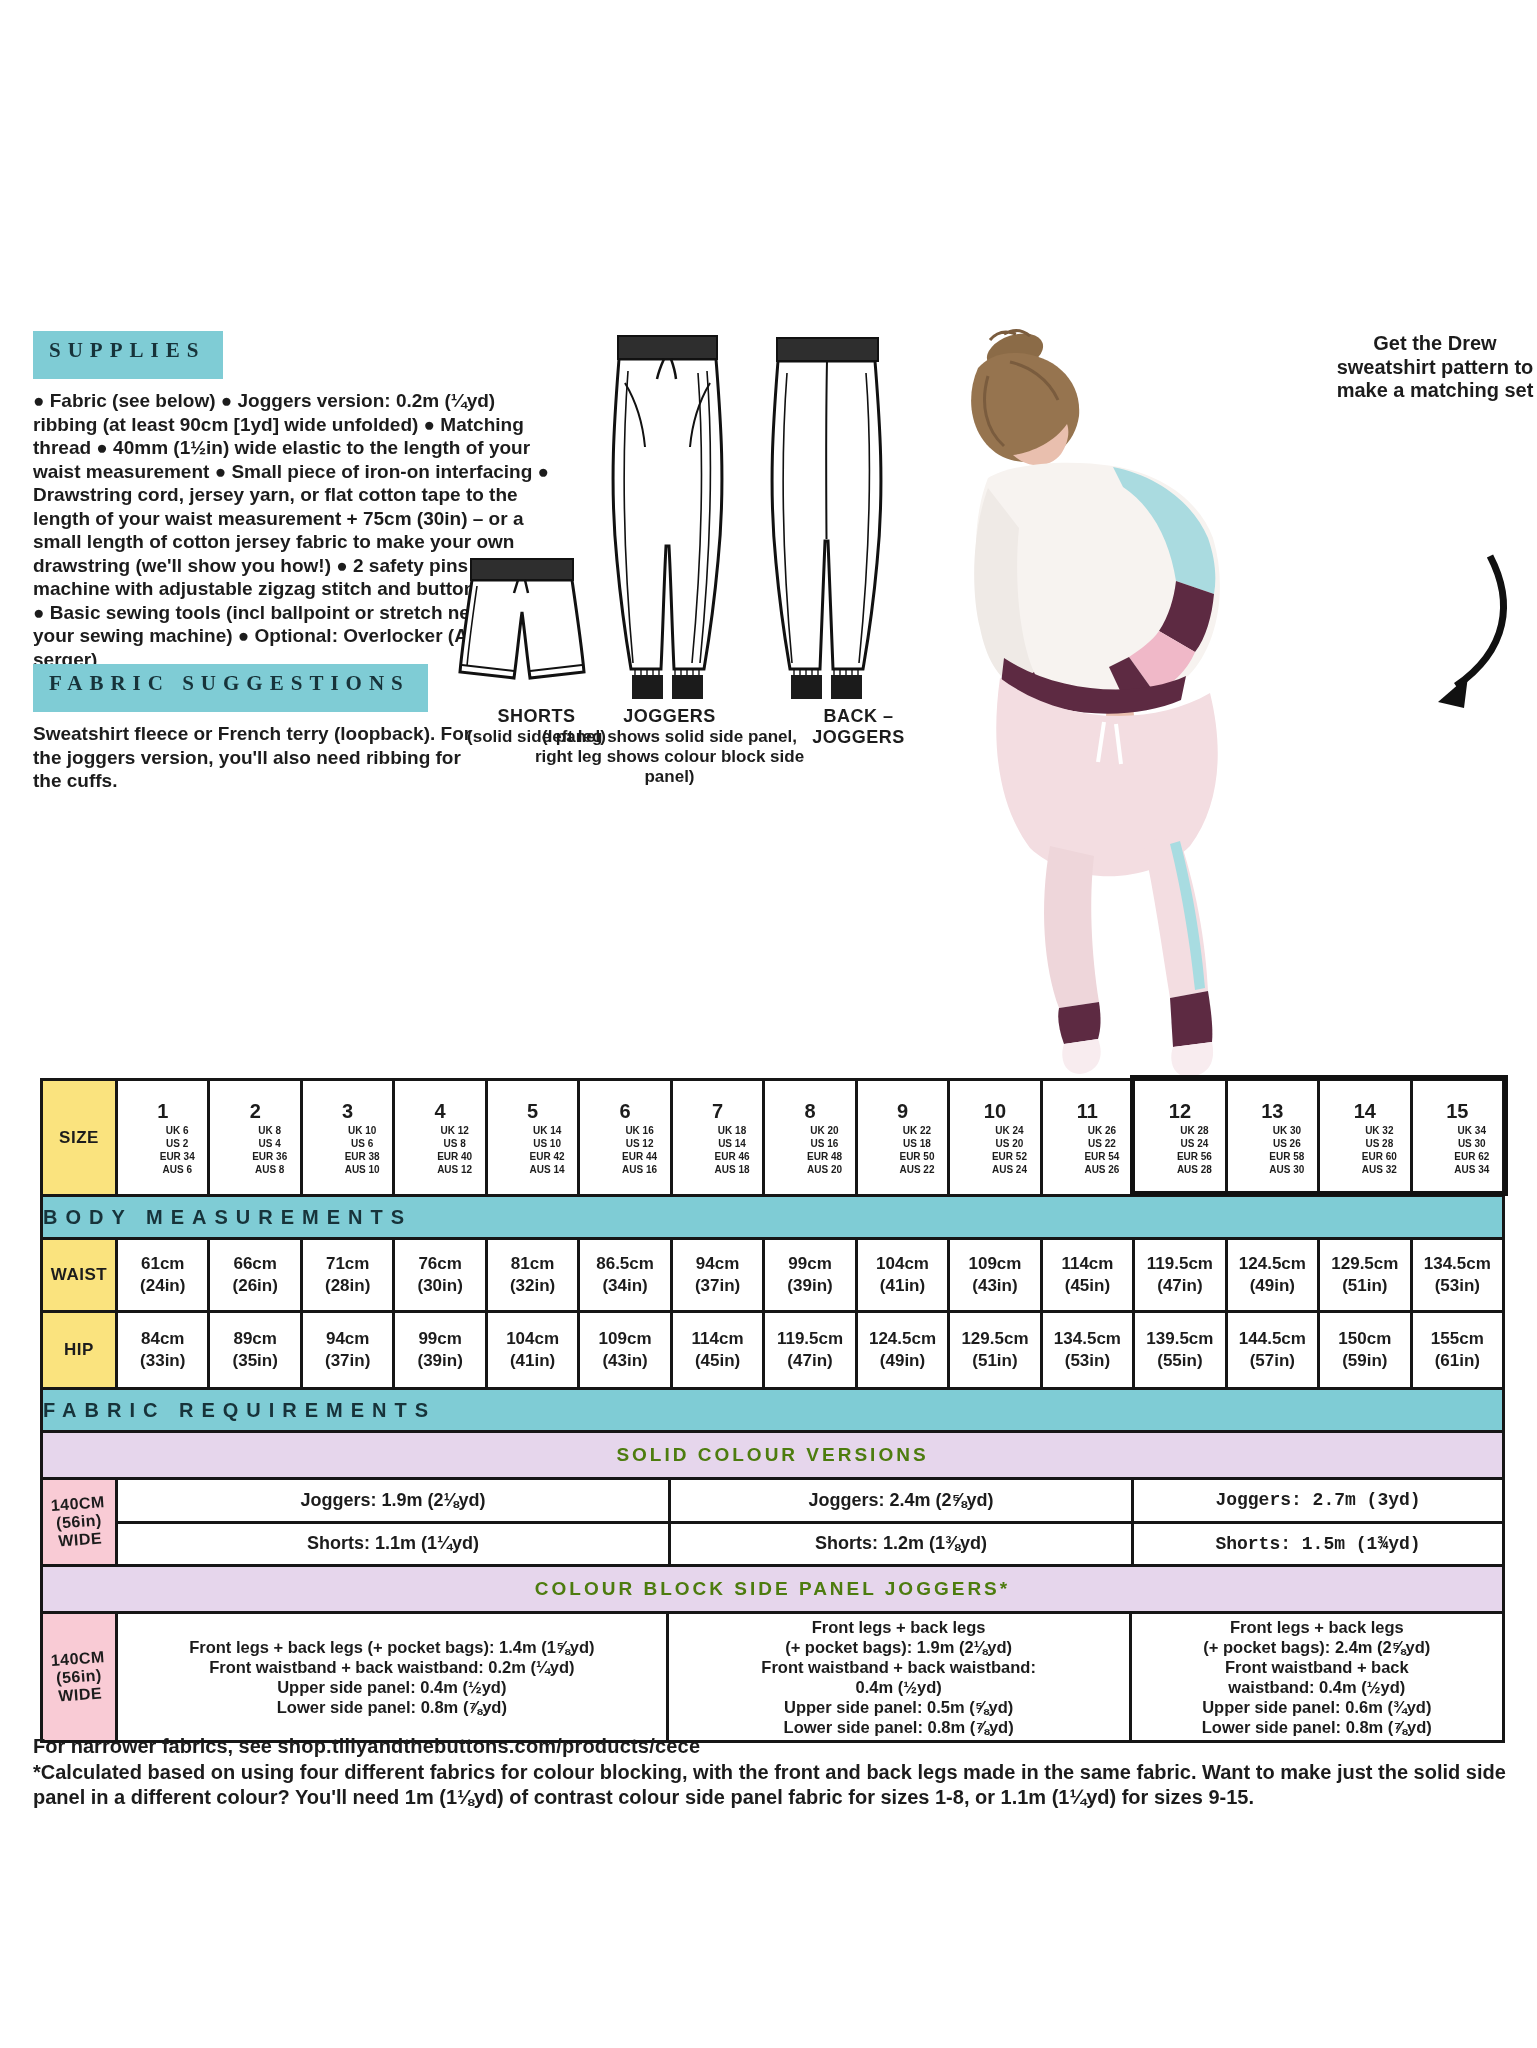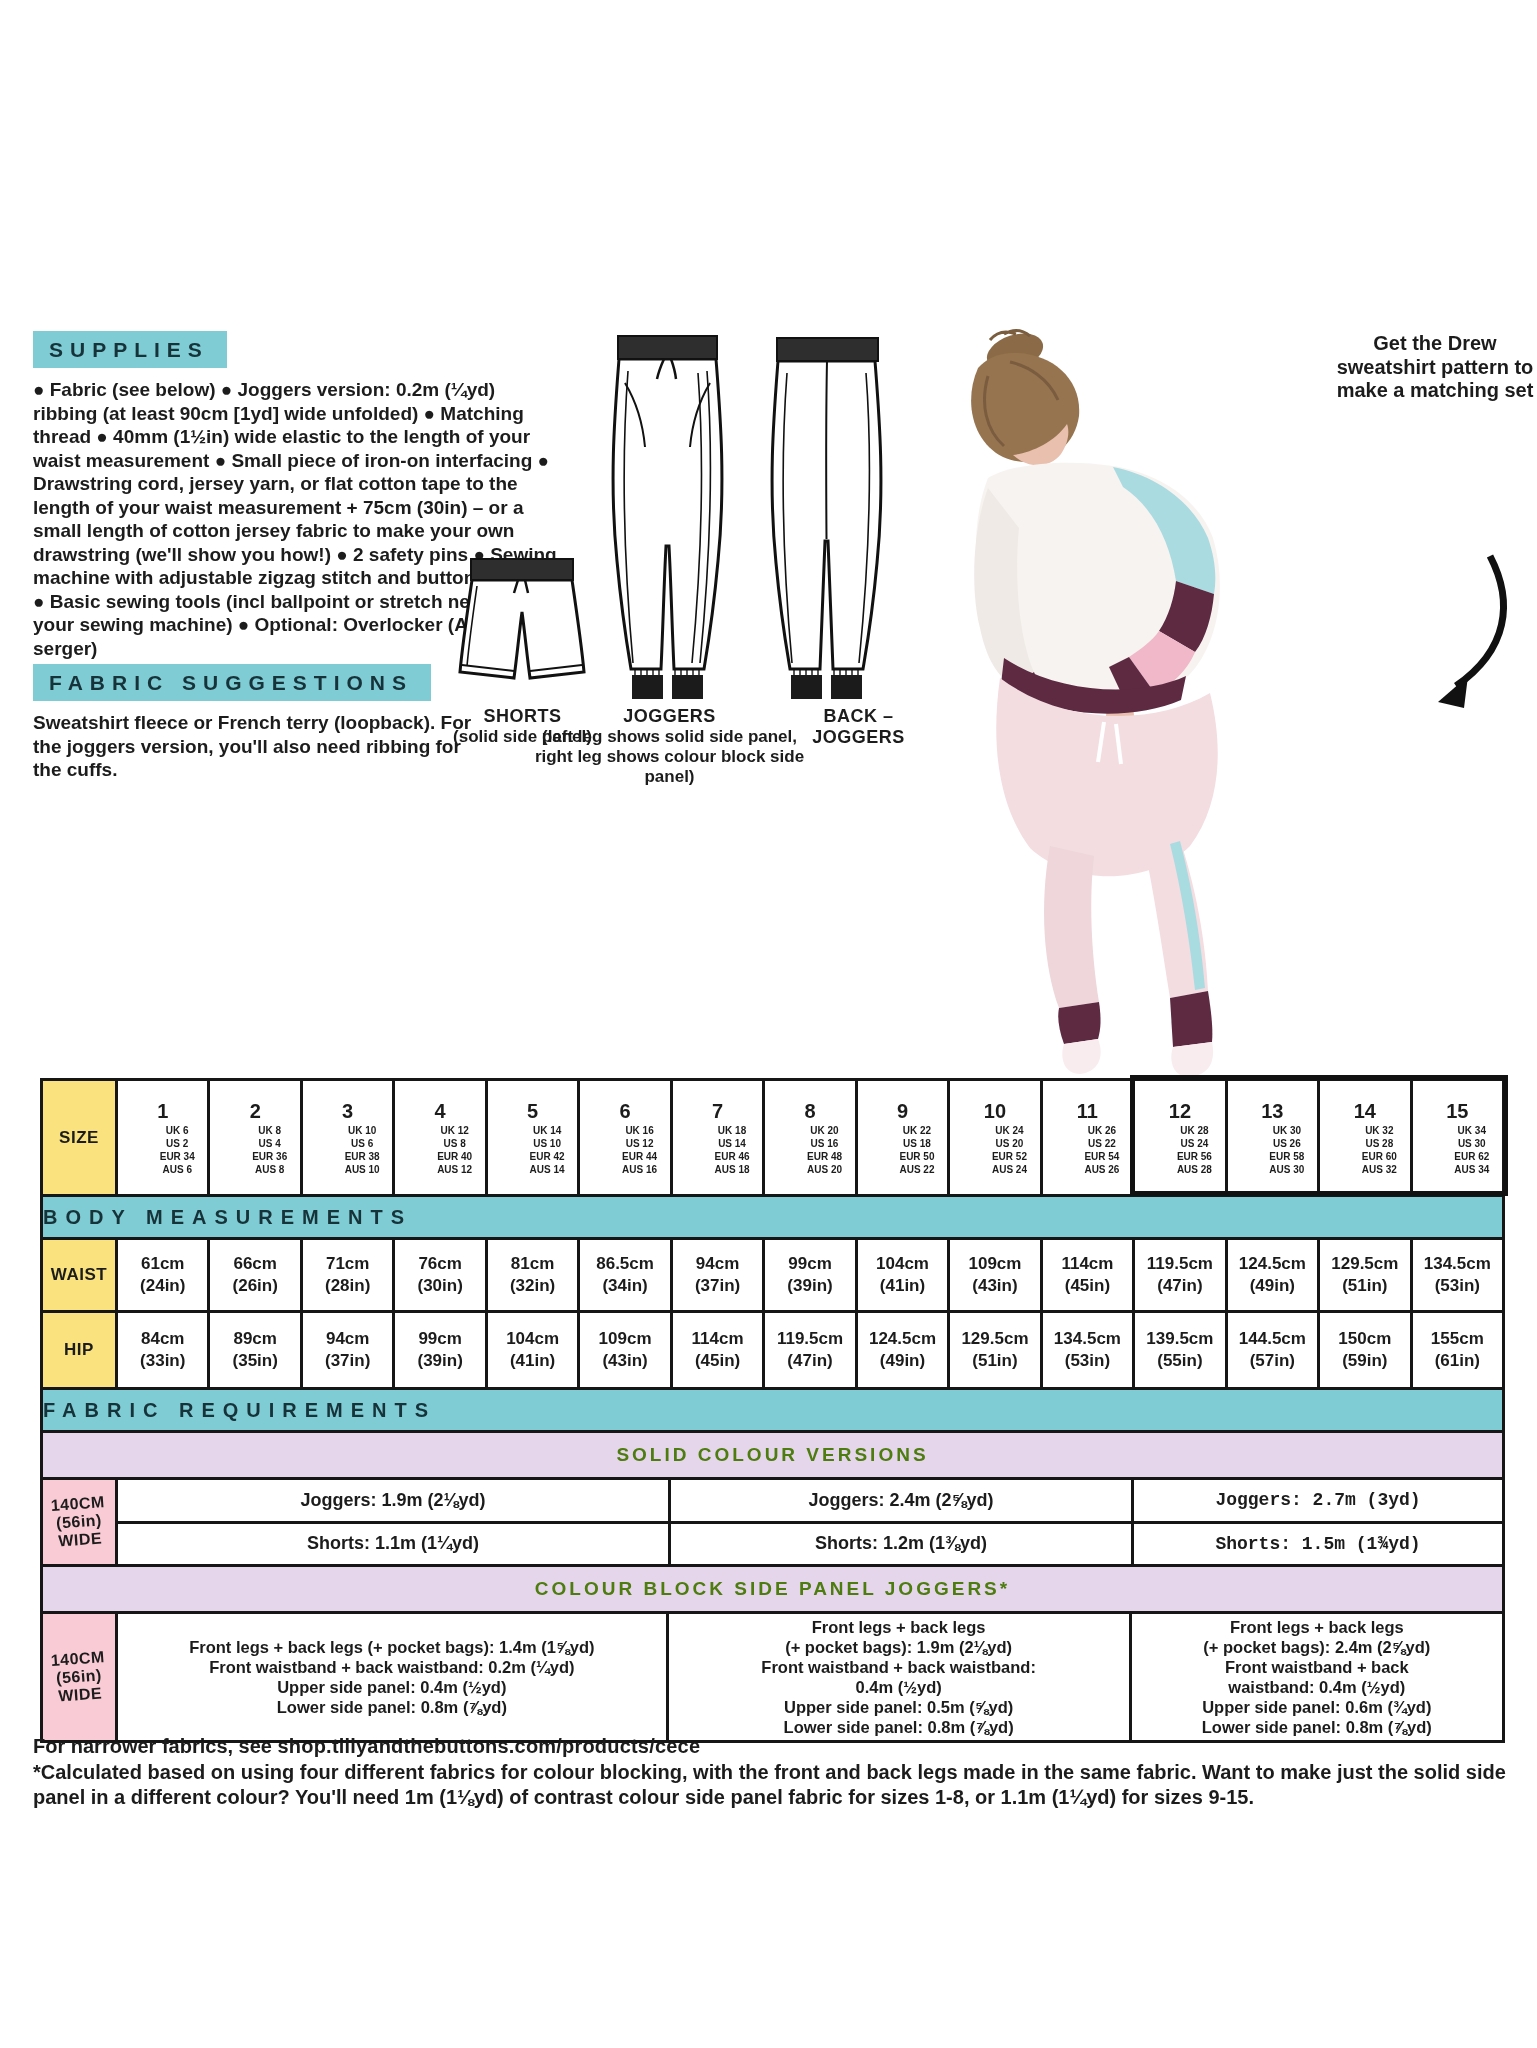--- a/index.html
+++ b/index.html
@@ -9,21 +9,21 @@
     --pink:#f9cbd5;
     --ink:#1c1c1c;
     --bw:3px;
   }
   *{box-sizing:border-box;margin:0;padding:0;}
   body{background:#fff;}
   .page{
     position:relative;width:1537px;height:2048px;background:#fff;
     color:var(--ink);font-family:"Liberation Sans",sans-serif;font-weight:bold;overflow:hidden;
   }
-  .h-band{display:inline-block;background:var(--teal);padding:7px 18px 6px 16px;font-size:21px;letter-spacing:7px;color:#17333a;}
+  .h-band{display:inline-block;background:var(--teal);padding:7px 18px 16px 16px;font-size:21px;letter-spacing:7px;color:#17333a;font-family:Liberation Serif, serif;}
   .text-block p{margin-top:10px;font-size:19px;line-height:1.24;}
   .supplies{position:absolute;left:33px;top:331px;width:525px;}
   .fabric-sug{position:absolute;left:33px;top:664px;width:452px;}
   .drawing{position:absolute;}
   .cap{position:absolute;text-align:center;font-size:17px;line-height:1.18;}
   .cap .cap-name{font-size:18px;letter-spacing:0.5px;}
   .drew{position:absolute;left:1336px;top:332px;width:198px;text-align:center;font-size:20px;line-height:1.18;}
   .arrow-svg{position:absolute;left:1398px;top:550px;}
   .photo-svg{position:absolute;left:918px;top:326px;z-index:2;}
 
@@ -102,21 +102,21 @@
   <svg class="drawing" style="left:752px;top:331px" width="148" height="374" viewBox="0 0 148 374">
     <path d="M26 30 C 22 82, 16 152, 24 232 C 29 287, 35 320, 38 338 L 68 338 C 70 296, 71 252, 73 210 L 76 210 C 78 252, 79 296, 81 338 L 111 338 C 114 320, 120 287, 125 232 C 133 152, 127 82, 123 30 Z" fill="#fff" stroke="#111" stroke-width="3"></path>
     <rect x="25" y="7" width="101" height="23" fill="#2e2e2e" stroke="#111" stroke-width="2"></rect>
     <path d="M75 30 C 74 80, 74 140, 74.5 208" stroke="#111" stroke-width="2" fill="none"></path>
     <path d="M35 42 C 29 122, 29 212, 40 332 M114 42 C 120 122, 119 212, 107 332" stroke="#111" stroke-width="1.6" fill="none"></path>
     <rect x="39" y="344" width="31" height="24" fill="#1b1b1b"></rect>
     <rect x="79" y="344" width="31" height="24" fill="#1b1b1b"></rect>
     <path d="M42 338 v6 M48 338 v6 M54 338 v6 M60 338 v6 M66 338 v6 M82 338 v6 M88 338 v6 M94 338 v6 M100 338 v6 M106 338 v6" stroke="#111" stroke-width="1.4"></path>
   </svg>
 
-  <div class="cap" style="left:440px;top:706px;width:165px">
+  <div class="cap" style="left:454px;top:706px;width:165px">
     <div class="cap-name">SHORTS</div>
     <div>(solid side panel)</div>
   </div>
   <div class="cap" style="left:522px;top:706px;width:295px">
     <div class="cap-name">JOGGERS</div>
     <div>(left leg shows solid side panel, right leg shows colour block side panel)</div>
   </div>
   <div class="cap" style="left:786px;top:706px;width:145px">
     <div class="cap-name">BACK –</div>
     <div class="cap-name">JOGGERS</div>

